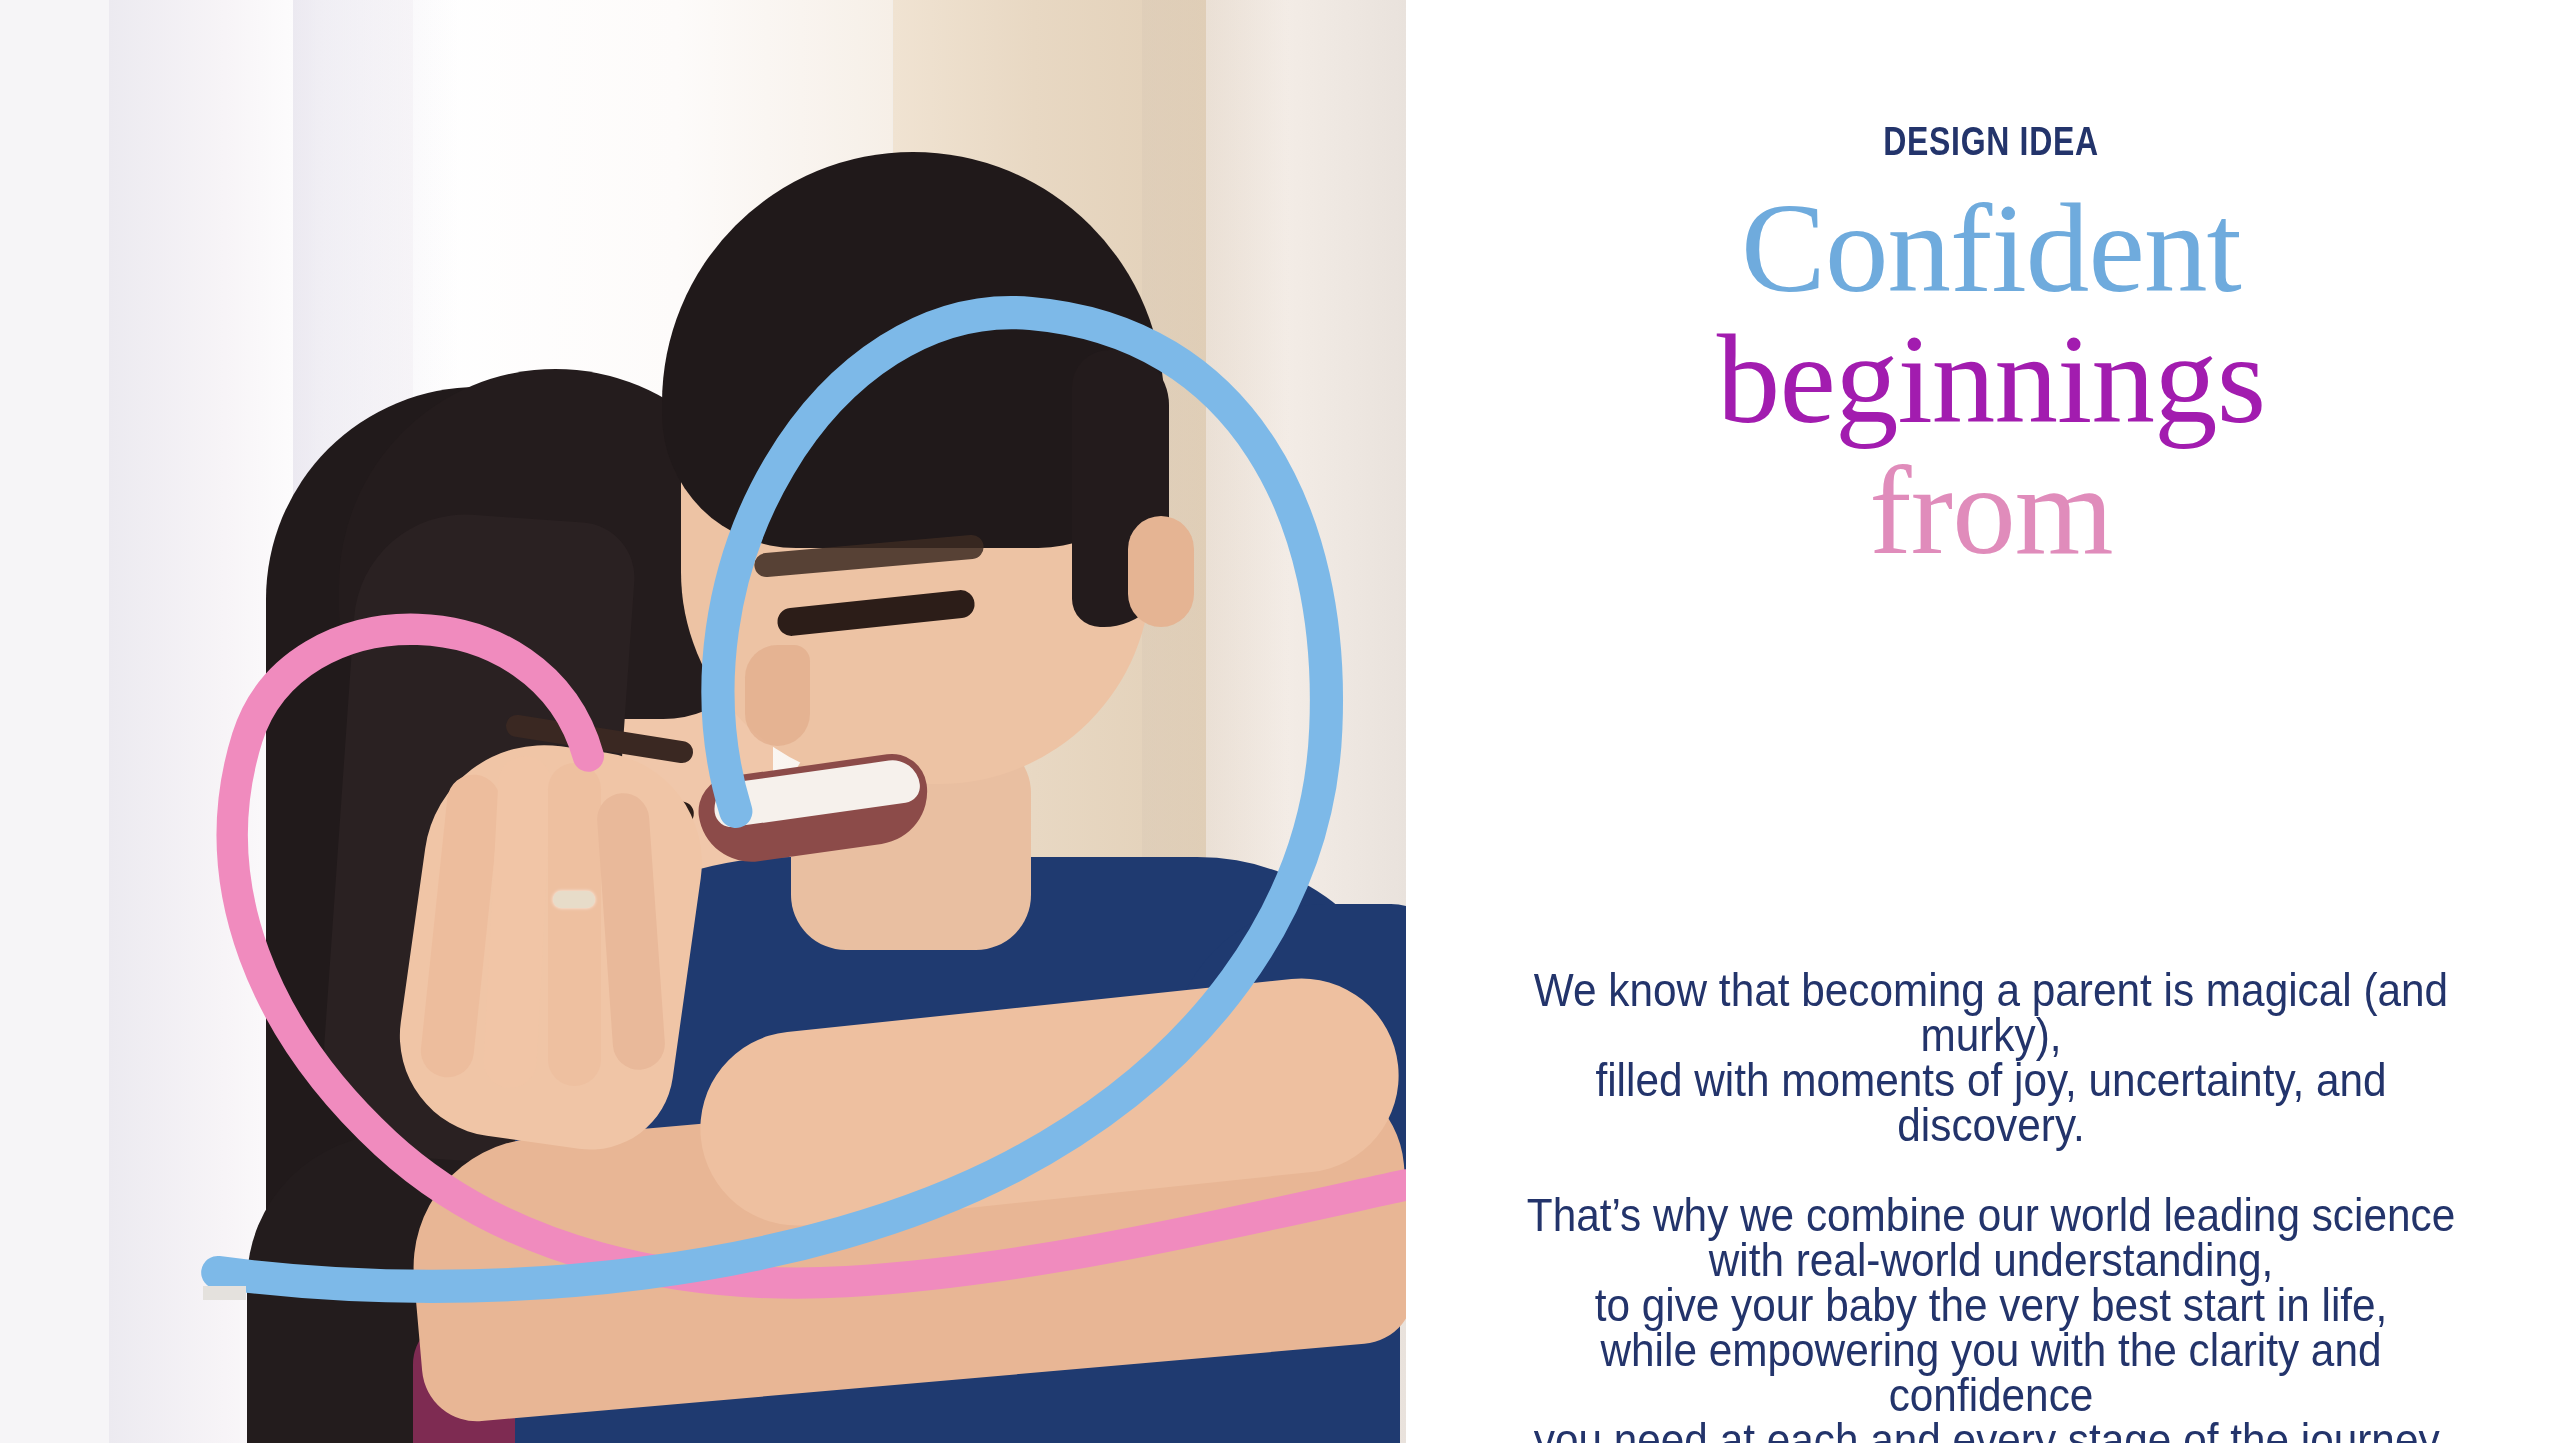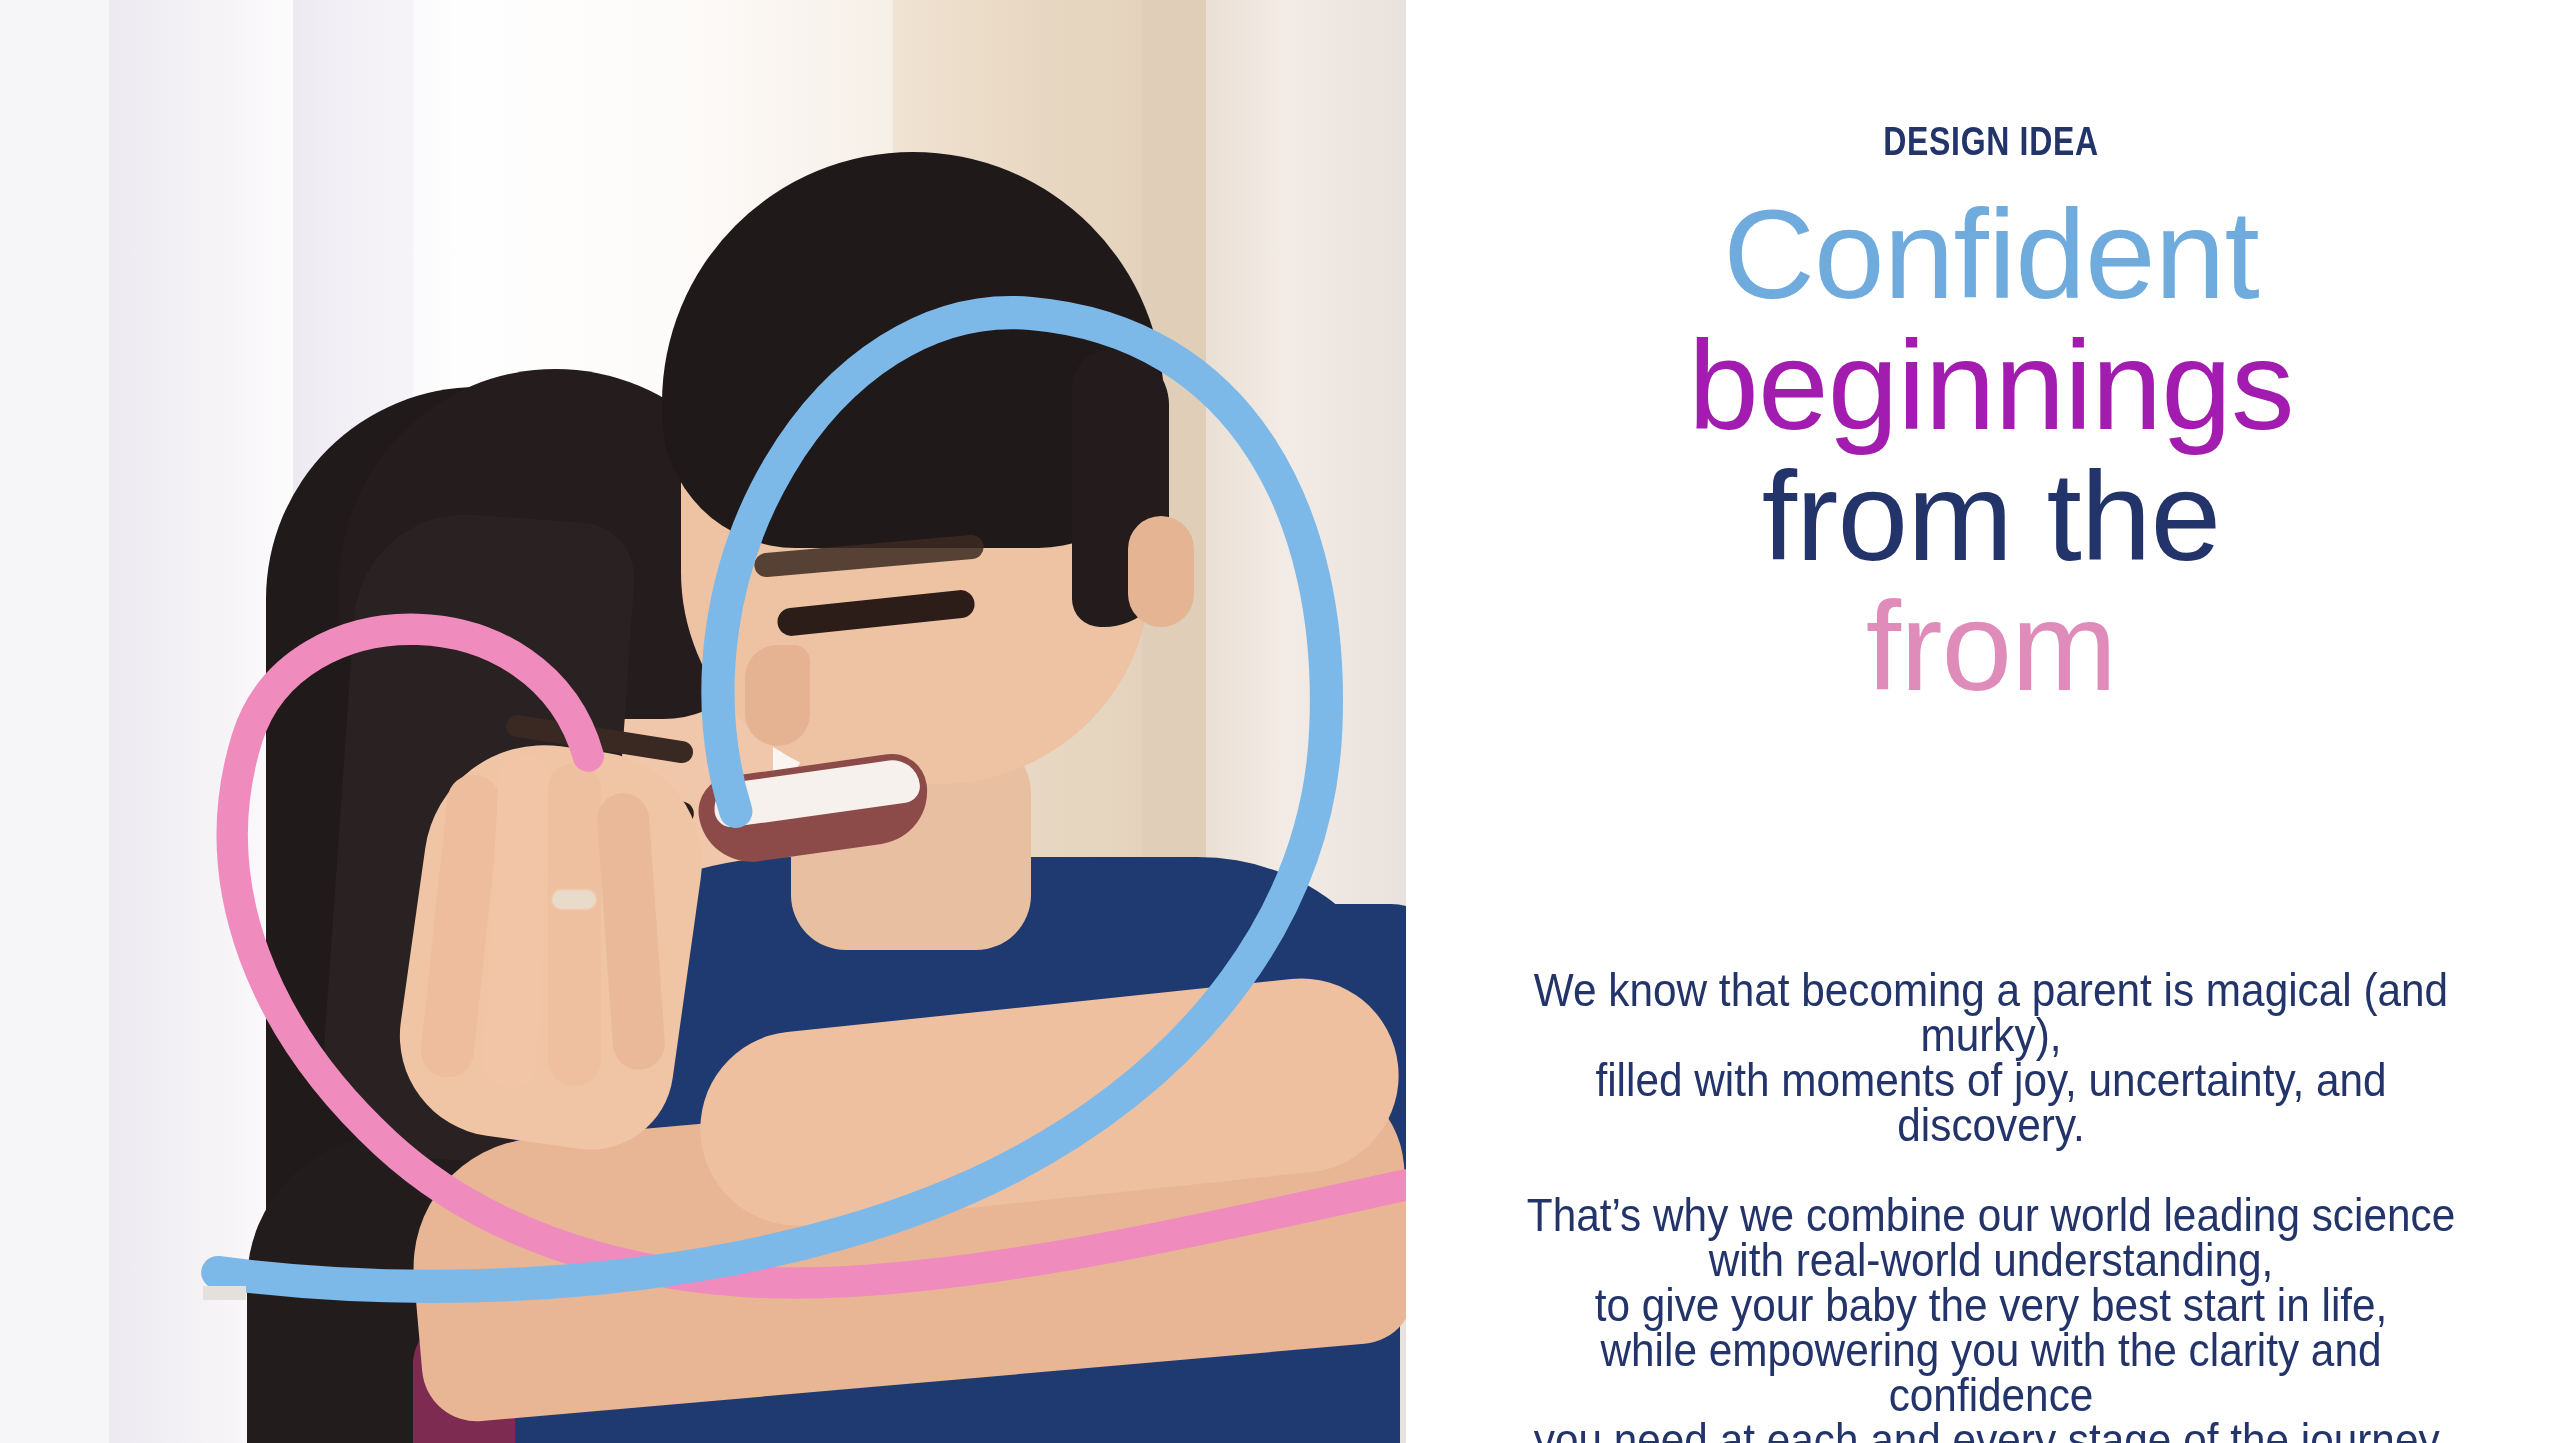--- a/index.html
+++ b/index.html
@@ -153,23 +153,23 @@
     position:absolute;left:0;top:118px;width:1170px;
     text-align:center;
     font-family:"Liberation Sans", sans-serif;
     font-weight:700;
     font-size:41px;
     letter-spacing:0.9px;
     color:#23346b;
     transform:scaleX(.78);
   }
   .headline{
-    position:absolute;left:0;top:189px;width:1170px;
+    position:absolute;left:0;top:183px;width:1170px;
     text-align:center;
-    font-family:Liberation Sans, sans-serif;
+    font-family:Liberation Serif, serif;
     font-size:127px;
     line-height:1.03;
     font-weight:400;
     color:#23346b;
     letter-spacing:-0.9px;
   }
   .headline .l1{display:block;color:#6fabdd;}
   .headline .l2{display:block;color:#a21caf;}
   .headline .l3{display:block;color:#23346b;}
   .headline .l4{display:block;color:#e08cbb;}
@@ -257,21 +257,20 @@
     <div class="artifact"></div>
   </div>
 
   <div class="right-panel">
 
     <div class="eyebrow">DESIGN IDEA</div>
 
     <div class="headline">
       <span class="l1">Confident</span>
       <span class="l2">beginnings</span>
-      <span class="l3">from the</span>
       <span class="l4">from</span>
     </div>
 
     <div class="body-block">
       <p>We know that becoming a parent is magical (and murky),</p>
       <p>filled with moments of joy, uncertainty, and discovery.</p>
       <div class="body-gap"></div>
       <p>That’s why we combine our world leading science</p>
       <p>with real-world understanding,</p>
       <p>to give your baby the very best start in life,</p>

